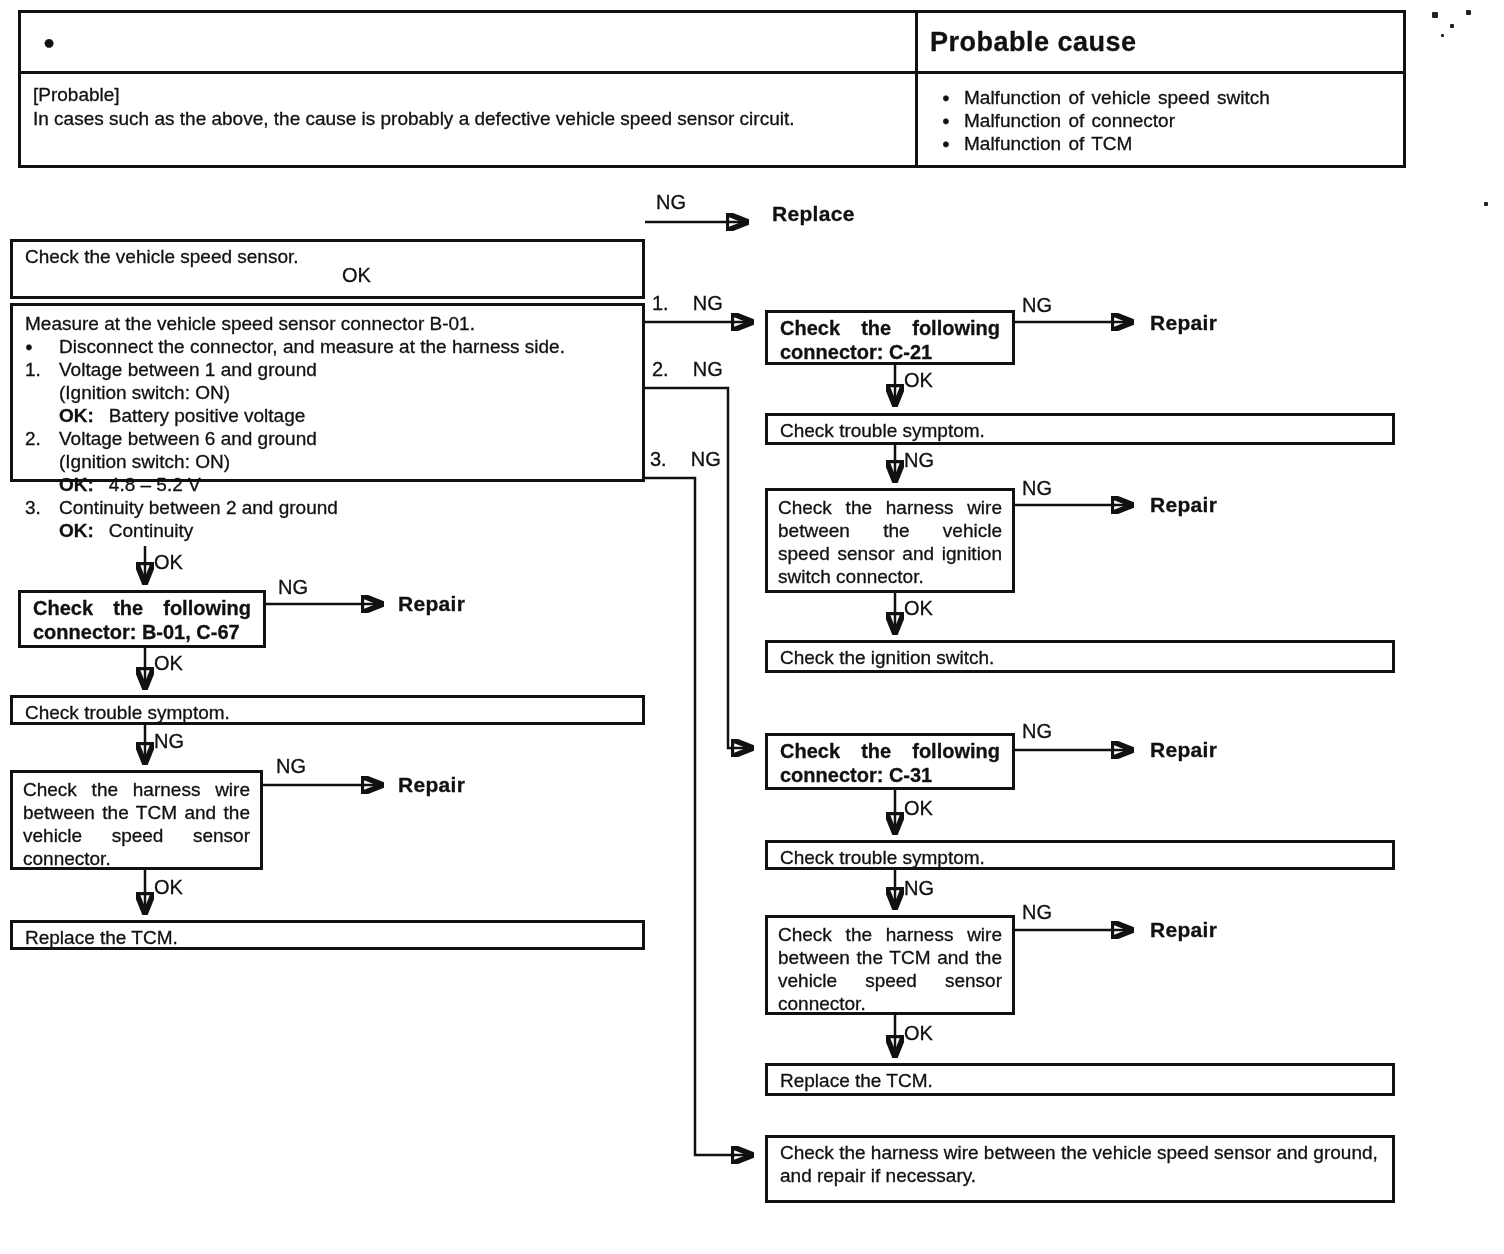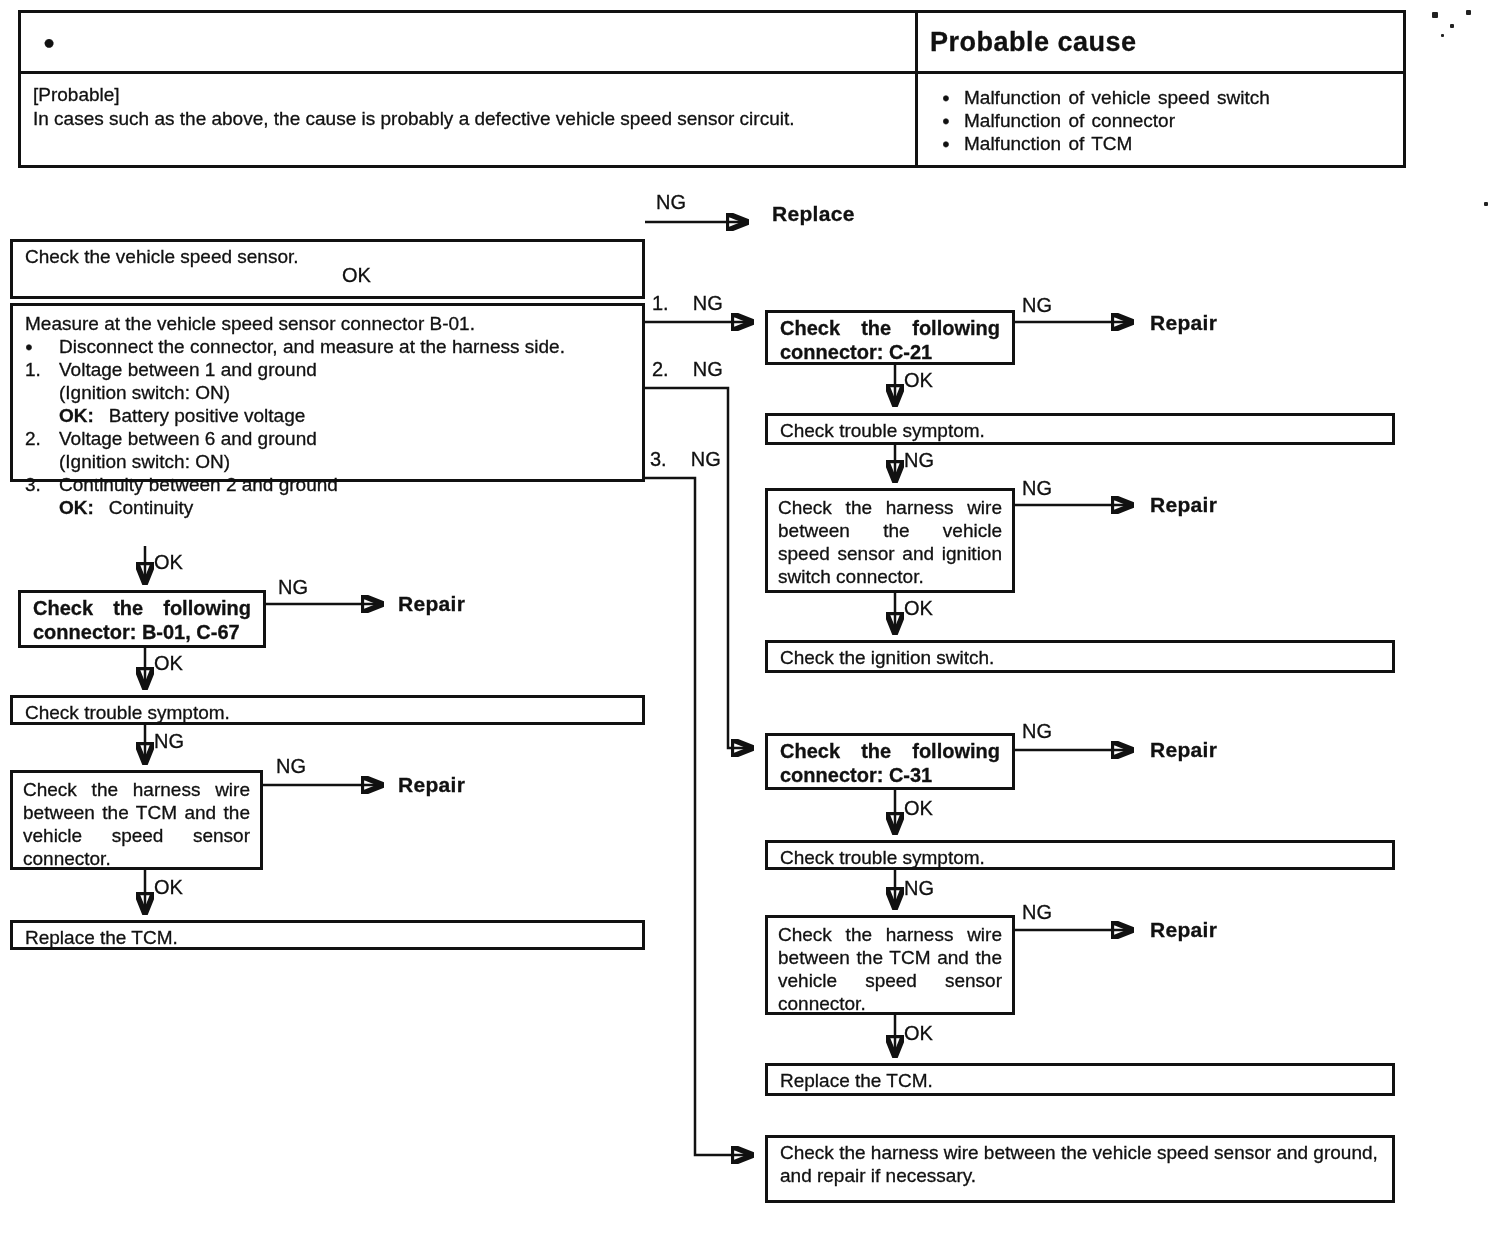--- a/index.html
+++ b/index.html
@@ -127,20 +127,23 @@
     </div>
     <div class="ind">(Ignition switch: ON)</div>
     <div class="ind">
       <span class="okb">OK:</span><span>Battery positive voltage</span>
     </div>
     <div class="mrow">
       <span class="mnum">2.</span>
       <span>Voltage between 6 and ground</span>
     </div>
     <div class="ind">(Ignition switch: ON)</div>
+    <div class="ind">
+      <span class="okb">OK:</span><span>4.8 – 5.2 V</span>
+    </div>
     <div class="mrow">
       <span class="mnum">3.</span>
       <span>Continuity between 2 and ground</span>
     </div>
     <div class="ind">
       <span class="okb">OK:</span><span>Continuity</span>
     </div>
   </div>
 
   <div class="fbox conn" style="left:18px;top:590px;width:248px;height:58px;">

